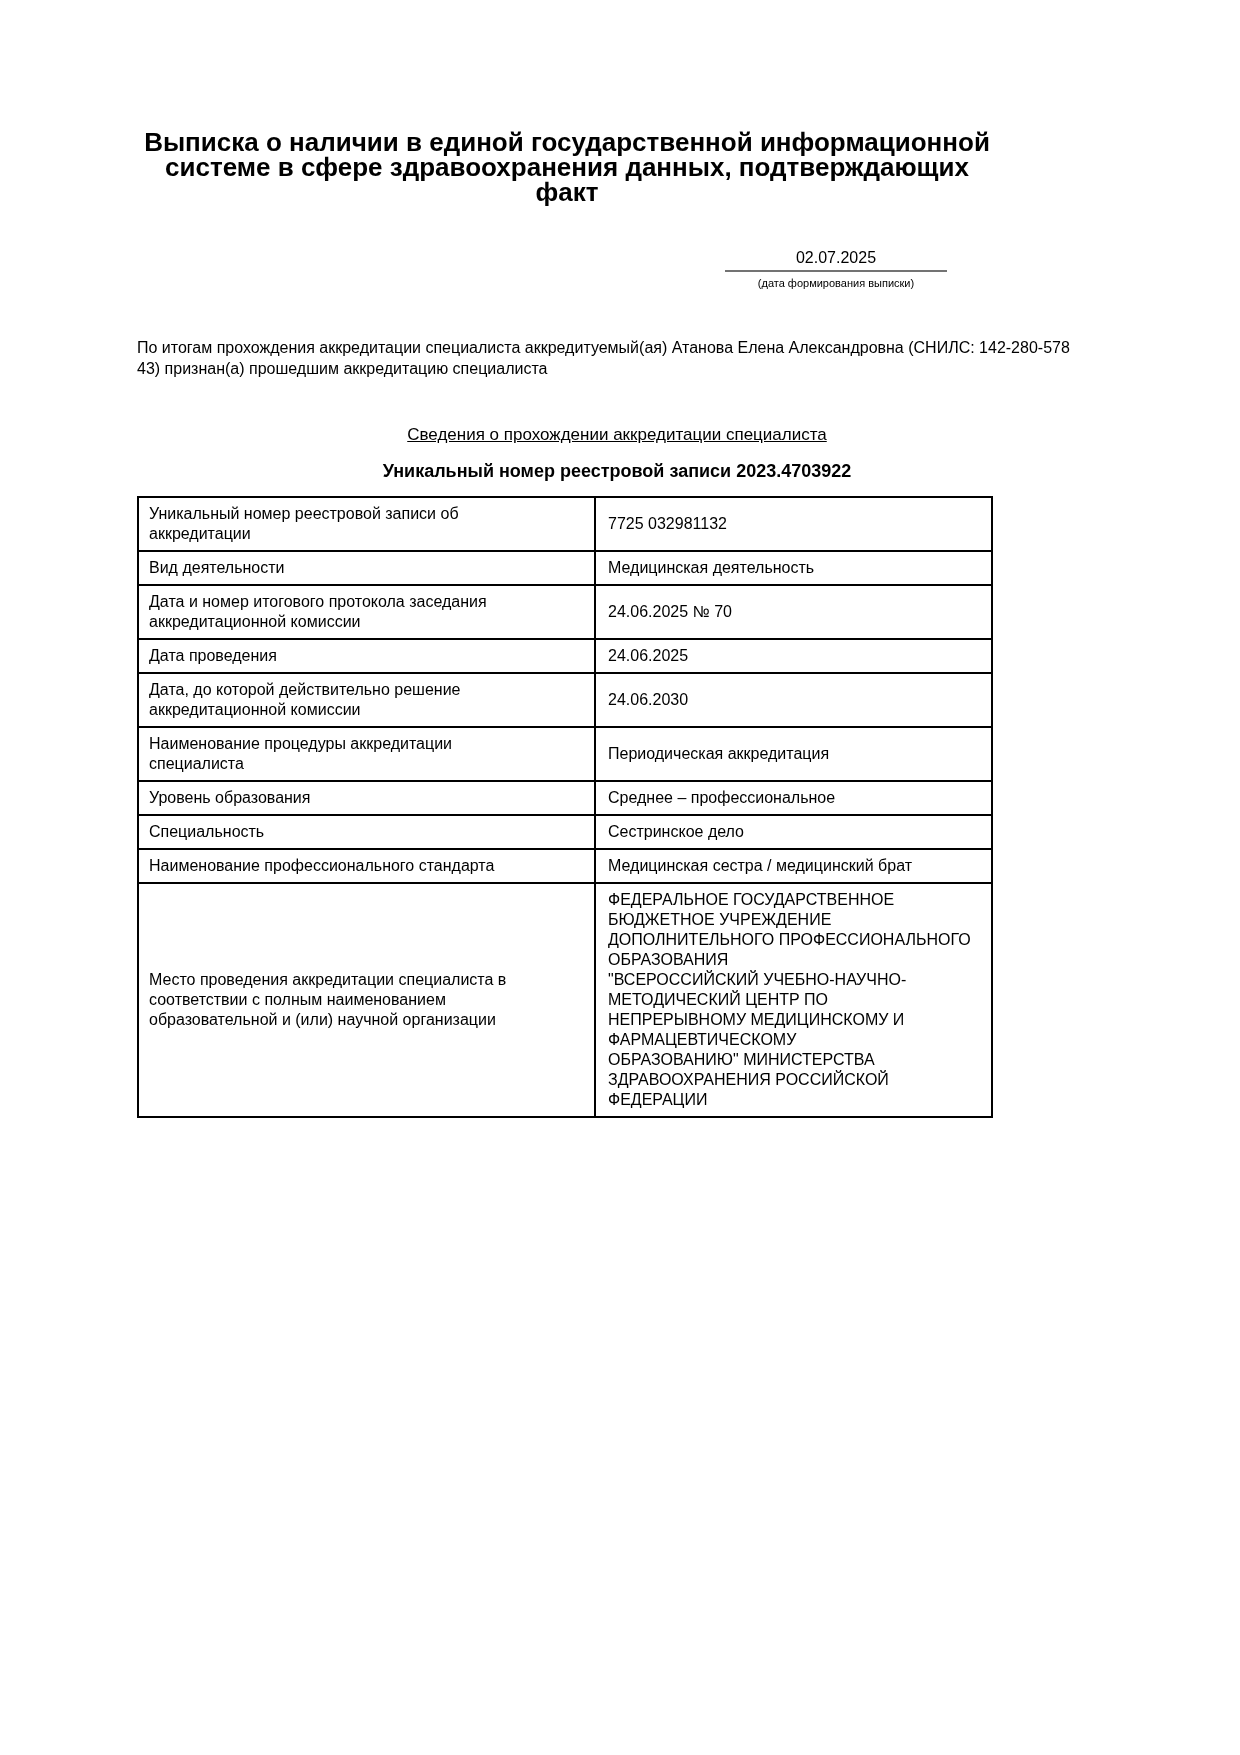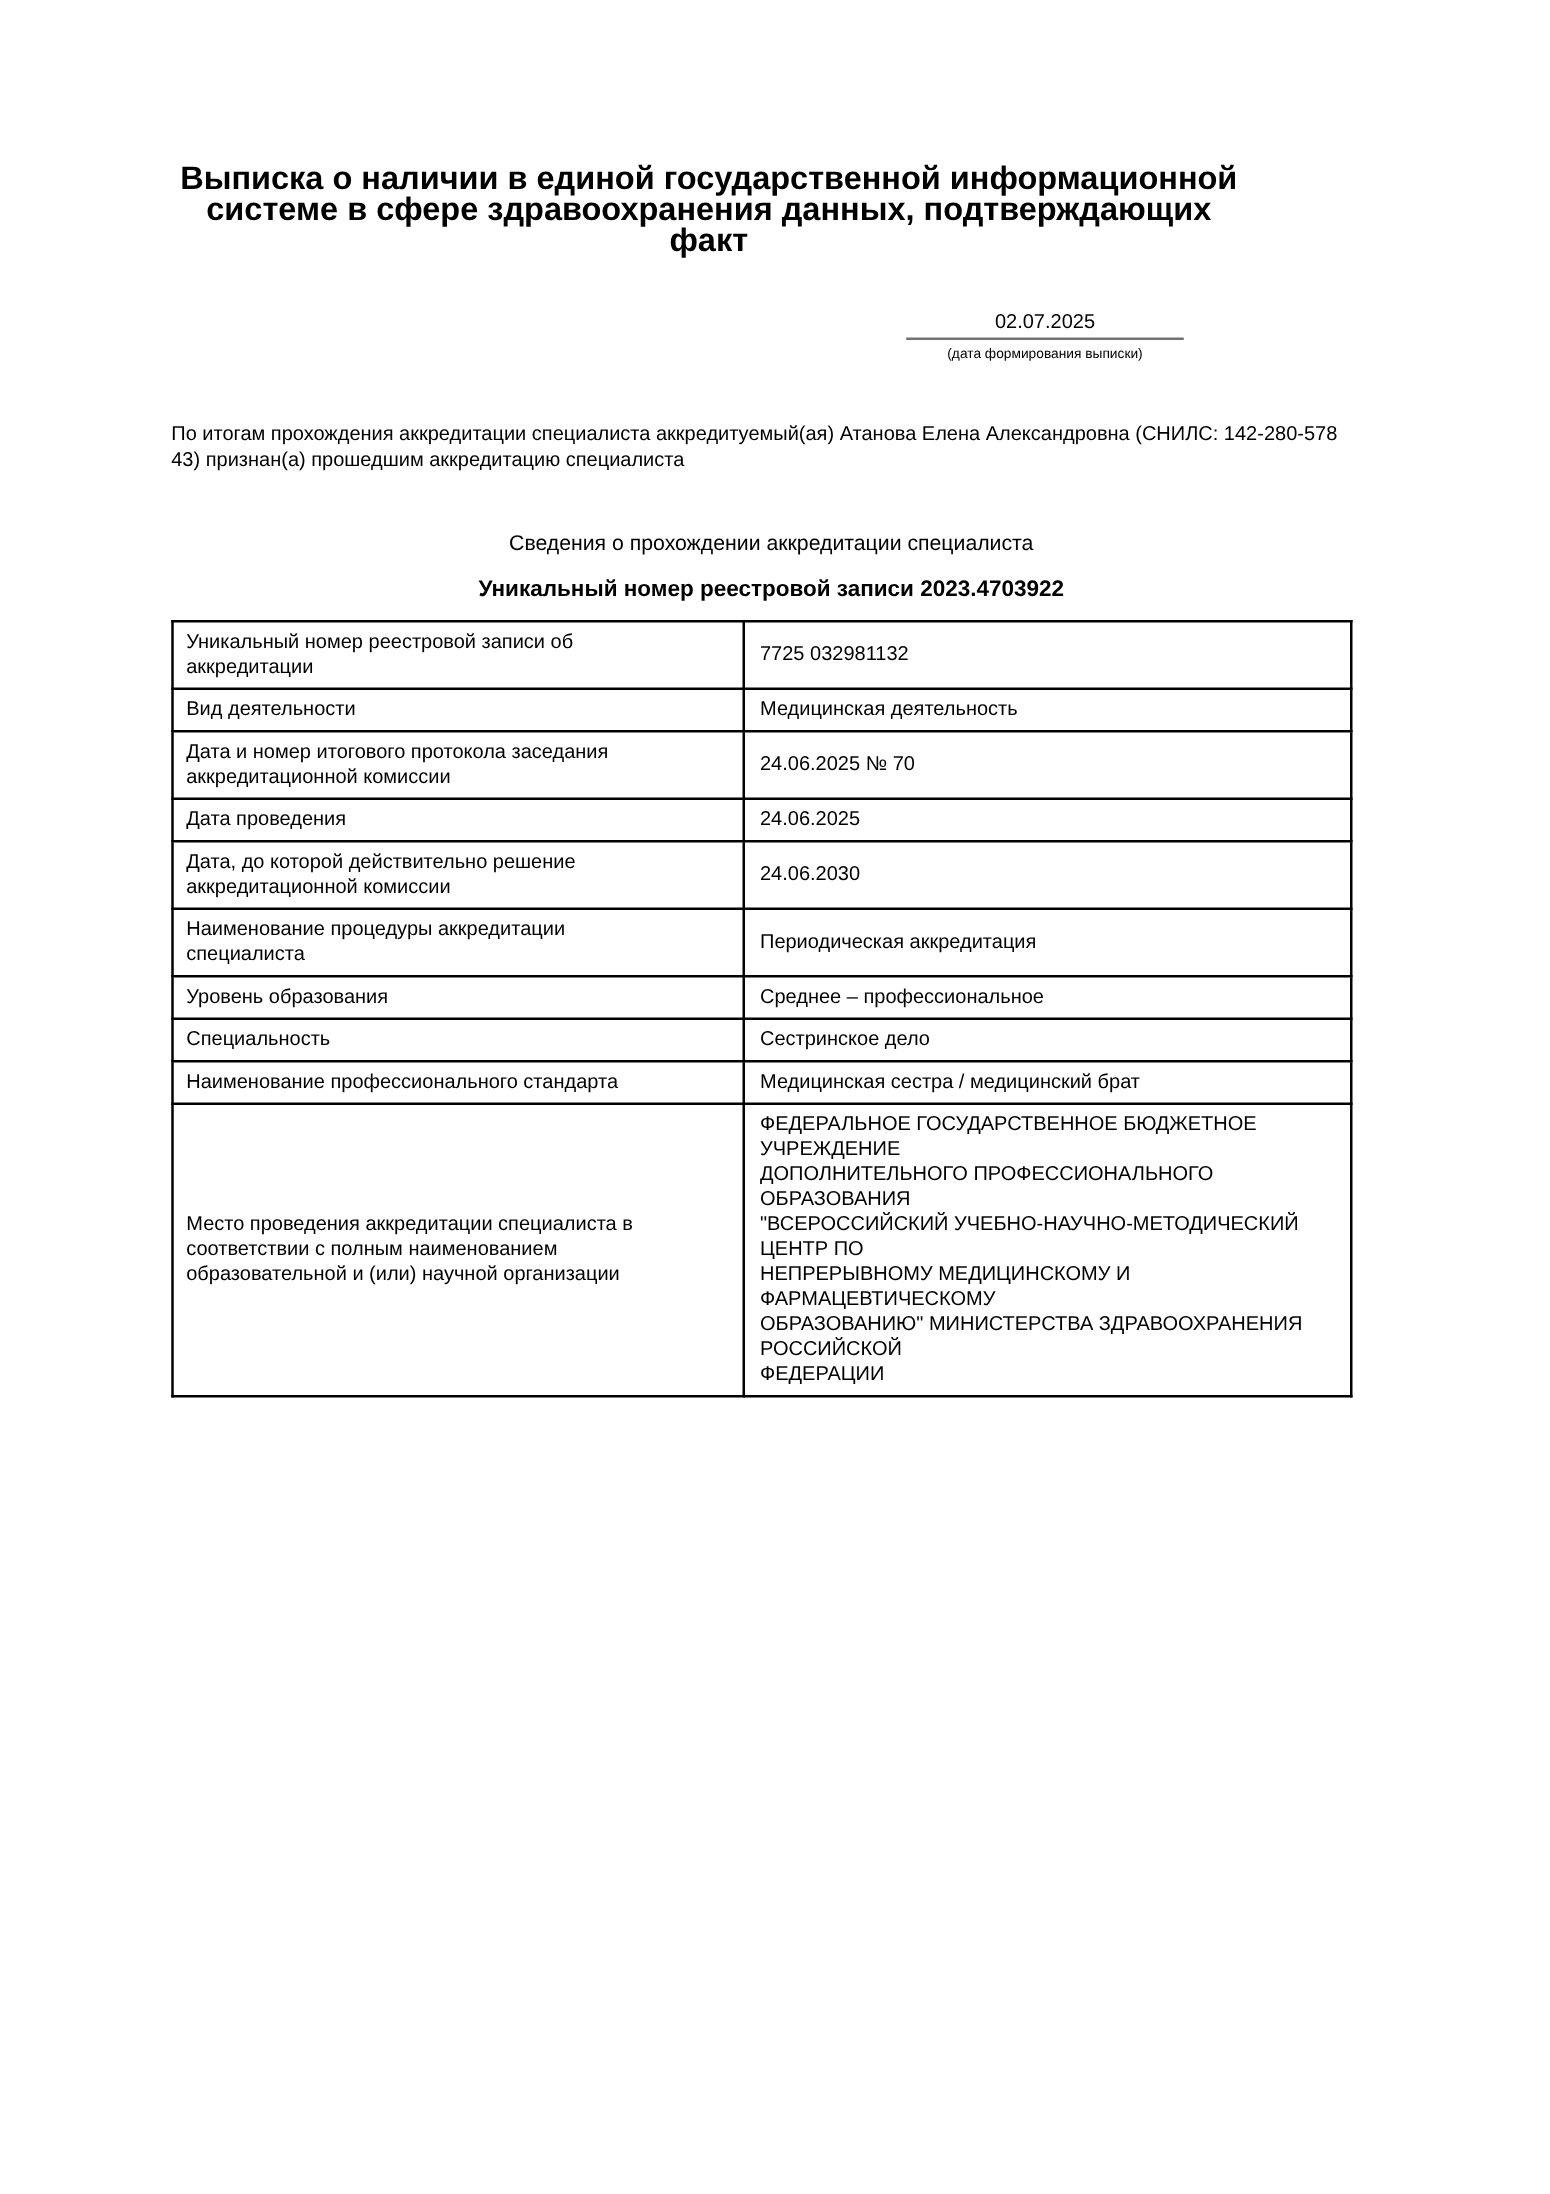--- a/index.html
+++ b/index.html
@@ -46,31 +46,32 @@
     margin-top: 44px;
     font-size: 16px;
     line-height: 21px;
     text-align: left;
   }
   .section-heading {
     margin-top: 45px;
     font-size: 17px;
     line-height: 21px;
     text-align: center;
+    text-decoration: underline;
   }
   .record-number {
     margin-top: 15px;
     font-size: 18px;
     line-height: 23px;
     font-weight: bold;
     text-align: center;
   }
   .acc-table {
     margin-top: 13px;
-    width: 945px;
+    width: 856px;
     border-collapse: collapse;
     table-layout: fixed;
   }
   .acc-table td {
     border: 2px solid #000000;
     vertical-align: middle;
     font-size: 16px;
     line-height: 20px;
     white-space: pre-line;
     word-wrap: break-word;

